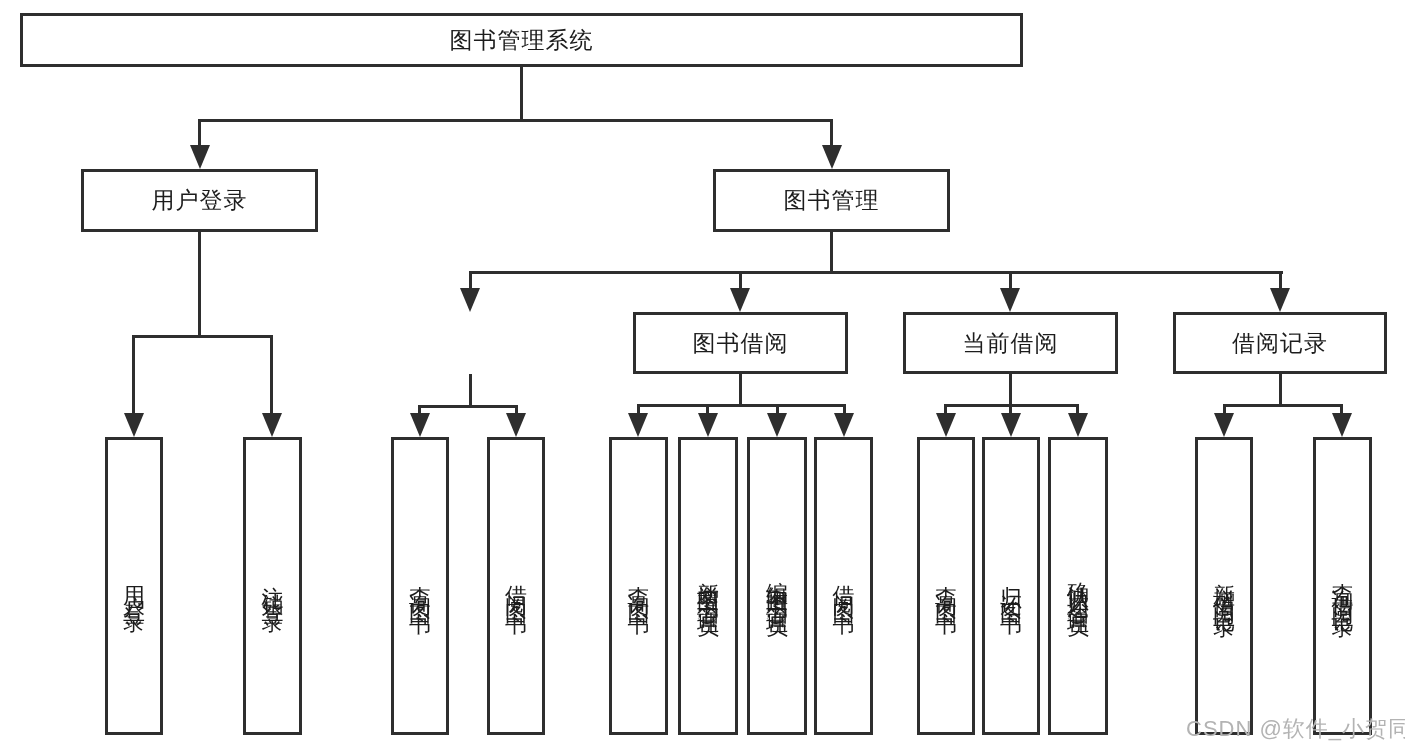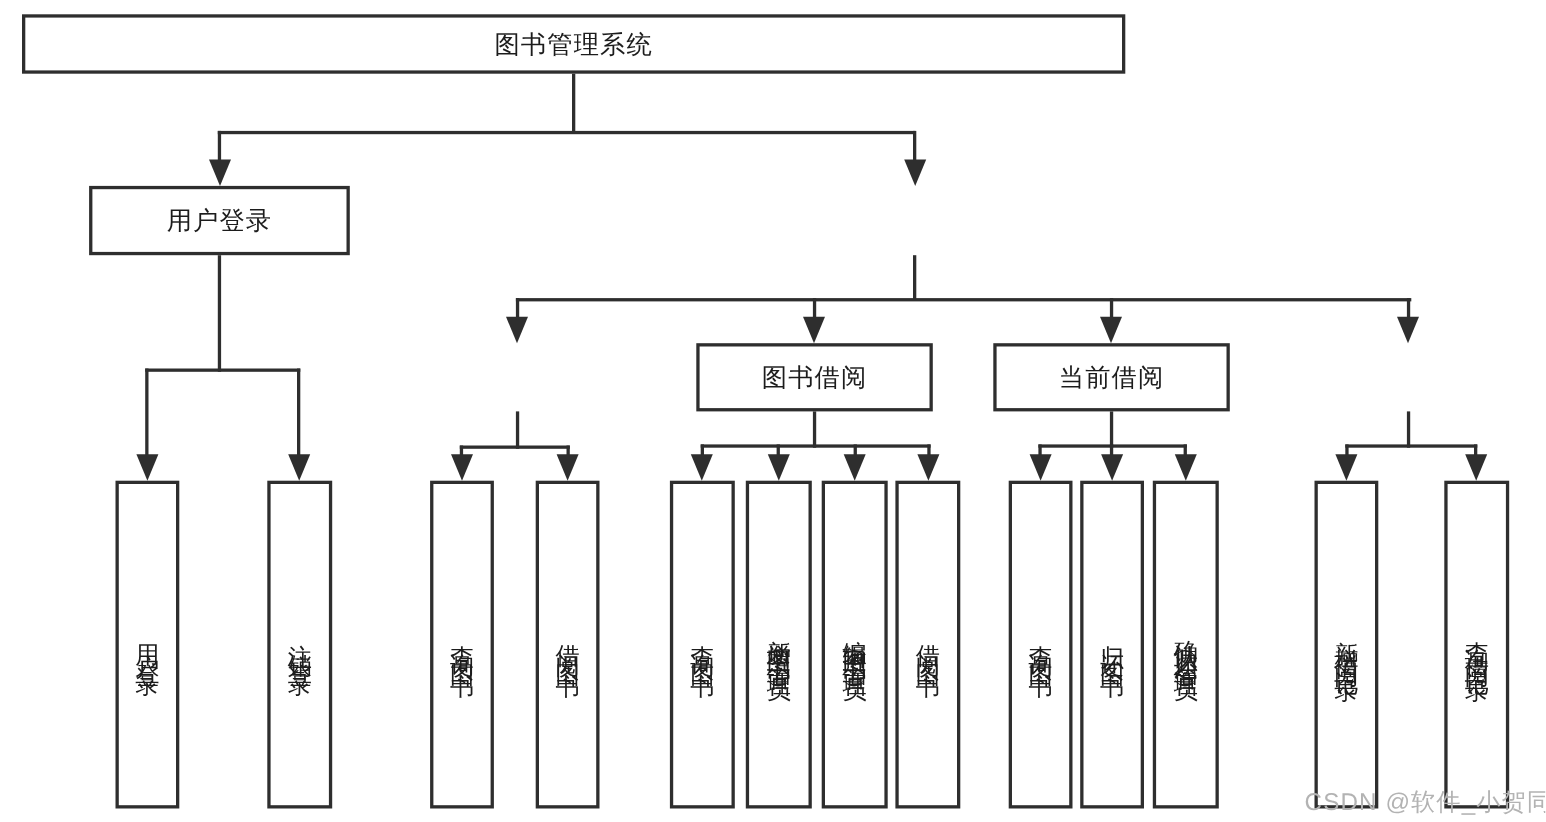--- a/index.html
+++ b/index.html
@@ -52,23 +52,25 @@
   }
 </style>
 </head>
 <body>
 
 <div id="canvas">
 
   <div class="box" style="left:20px;top:13px;width:1003px;height:54px;">图书管理系统</div>
 
   <div class="box" style="left:81px;top:169px;width:237px;height:63px;">用户登录</div>
+  <div class="box" style="left:713px;top:169px;width:237px;height:63px;">图书管理</div>
 
   <div class="box" style="left:633px;top:312px;width:215px;height:62px;">图书借阅</div>
   <div class="box" style="left:903px;top:312px;width:215px;height:62px;">当前借阅</div>
+  <div class="box" style="left:1173px;top:312px;width:214px;height:62px;">借阅记录</div>
 
   <div class="box vbox" style="left:105px;top:437px;width:58px;height:298px;">用户登录</div>
   <div class="box vbox" style="left:243px;top:437px;width:59px;height:298px;">注销登录</div>
 
   <div class="box vbox" style="left:391px;top:437px;width:58px;height:298px;">查询图书</div>
   <div class="box vbox" style="left:487px;top:437px;width:58px;height:298px;">借阅图书</div>
 
   <div class="box vbox" style="left:609px;top:437px;width:59px;height:298px;">查询图书</div>
   <div class="box vbox" style="left:678px;top:437px;width:60px;height:298px;letter-spacing:5px;">新增图书（管理员）</div>
   <div class="box vbox" style="left:747px;top:437px;width:60px;height:298px;letter-spacing:5px;">编辑图书（管理员）</div>

